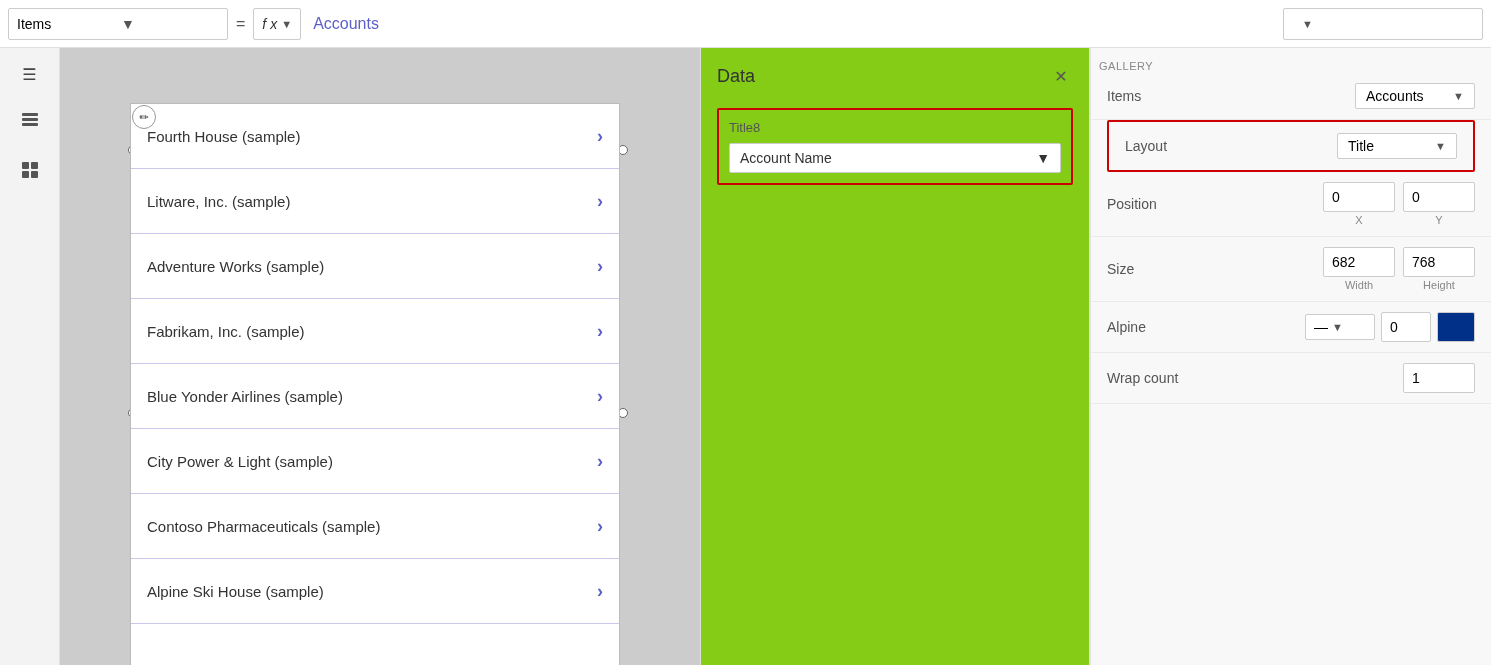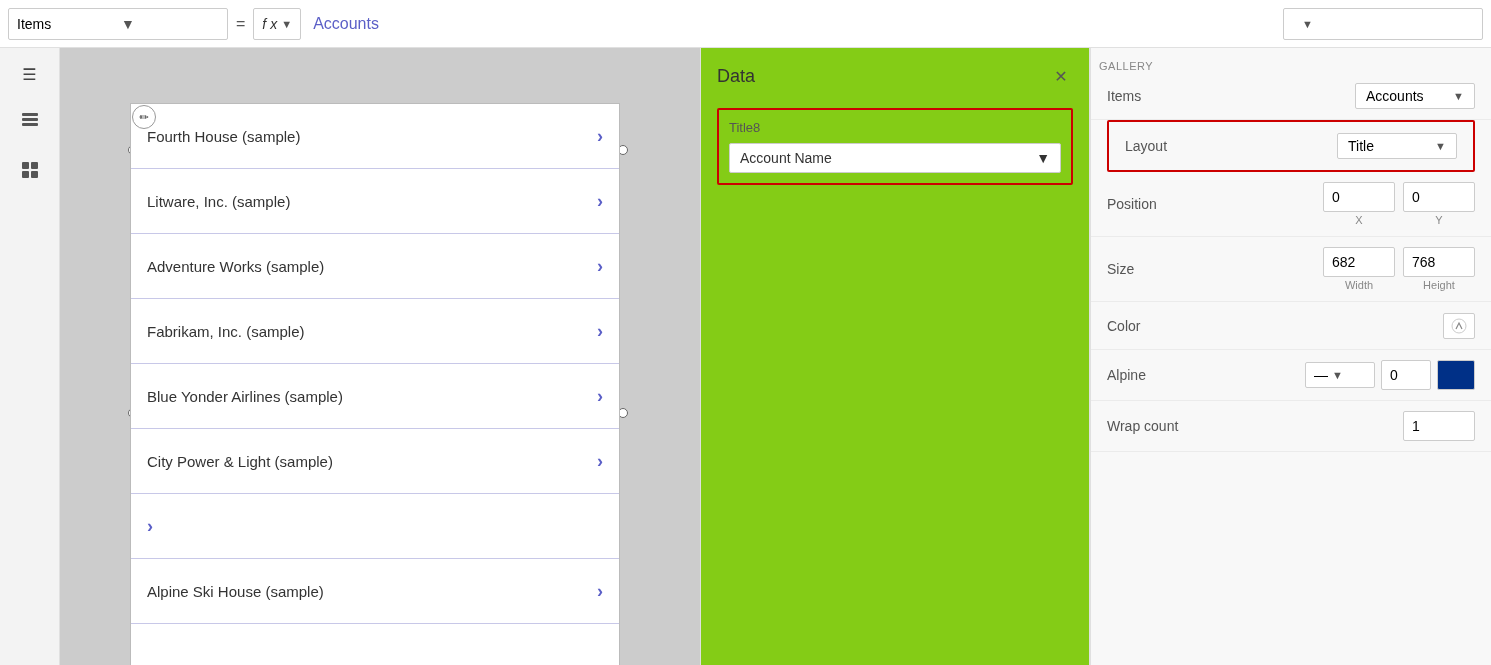--- a/index.html
+++ b/index.html
@@ -494,20 +494,21 @@
           </div>
           <div class="gallery-item">
             <span class="gallery-item-text">Blue Yonder Airlines (sample)</span>
             <span class="gallery-item-chevron">›</span>
           </div>
           <div class="gallery-item">
             <span class="gallery-item-text">City Power &amp; Light (sample)</span>
             <span class="gallery-item-chevron">›</span>
           </div>
           <div class="gallery-item">
+            <span class="gallery-item-text">Contoso Pharmaceuticals (sample)</span>
             <span class="gallery-item-chevron">›</span>
           </div>
           <div class="gallery-item">
             <span class="gallery-item-text">Alpine Ski House (sample)</span>
             <span class="gallery-item-chevron">›</span>
           </div>
         </div>
     </div>
 
     <div class="edit-icon-overlay">✏</div>
@@ -584,31 +585,20 @@
             <input class="pos-input" type="text" value="768" style="">
           </div>
           <div style="display:flex;gap:8px;">
             <div class="pos-sub-label" style="width:72px;">Width</div>
             <div class="pos-sub-label" style="width:72px;">Height</div>
           </div>
         </div>
       </div>
     </div>
 
-    <div class="prop-row">
-      <span class="prop-label">Color</span>
-      <div class="prop-value">
-        <div class="color-swatch">
-          <svg width="18" height="18" viewBox="0 0 18 18" fill="none">
-            <circle cx="9" cy="9" r="7" stroke="#ccc" stroke-width="1" fill="#fff"></circle>
-            <path d="M6 12 L9 6 L12 12" stroke="#888" stroke-width="1.2" fill="none"></path>
-          </svg>
-        </div>
-      </div>
-    </div>
 
     <div class="prop-row">
       <span class="prop-label">Alpine</span>
       <div class="prop-value border-row">
         <div class="border-style-dropdown">
           <span>—</span>
           <span class="chevron-down">▼</span>
         </div>
         <input class="border-thickness-input" type="text" value="0" style="">
         <div class="border-color-swatch"></div>

